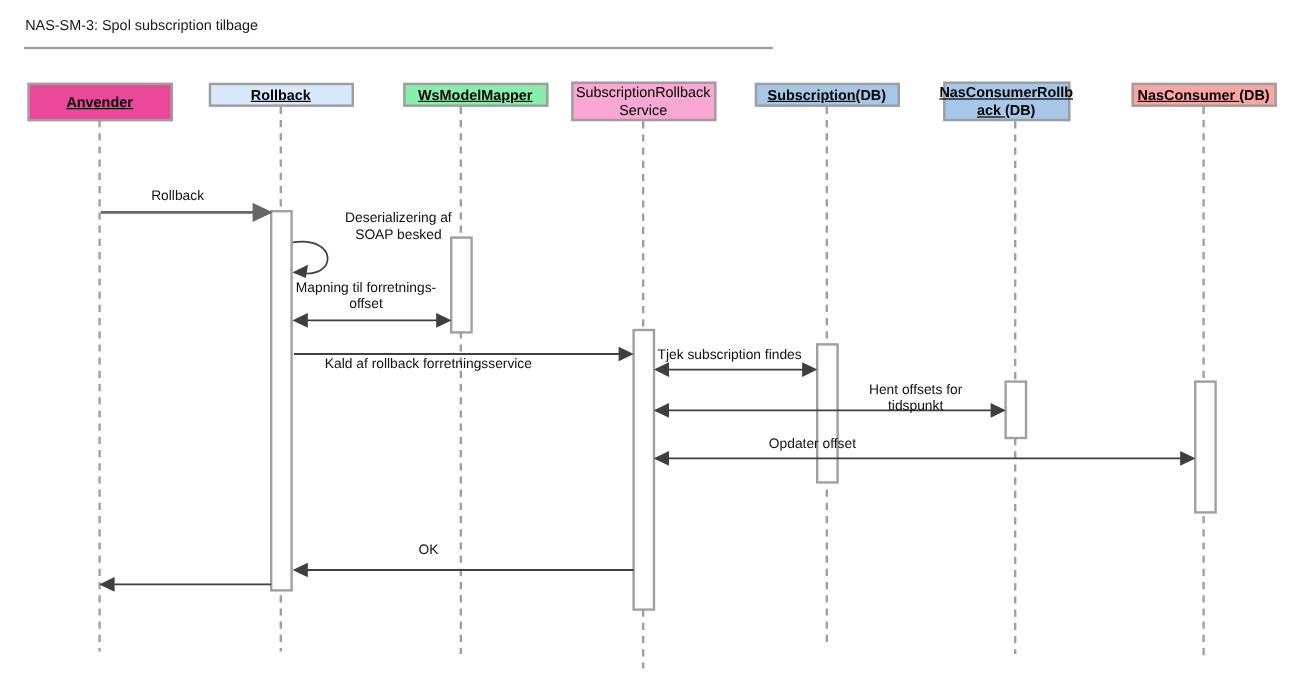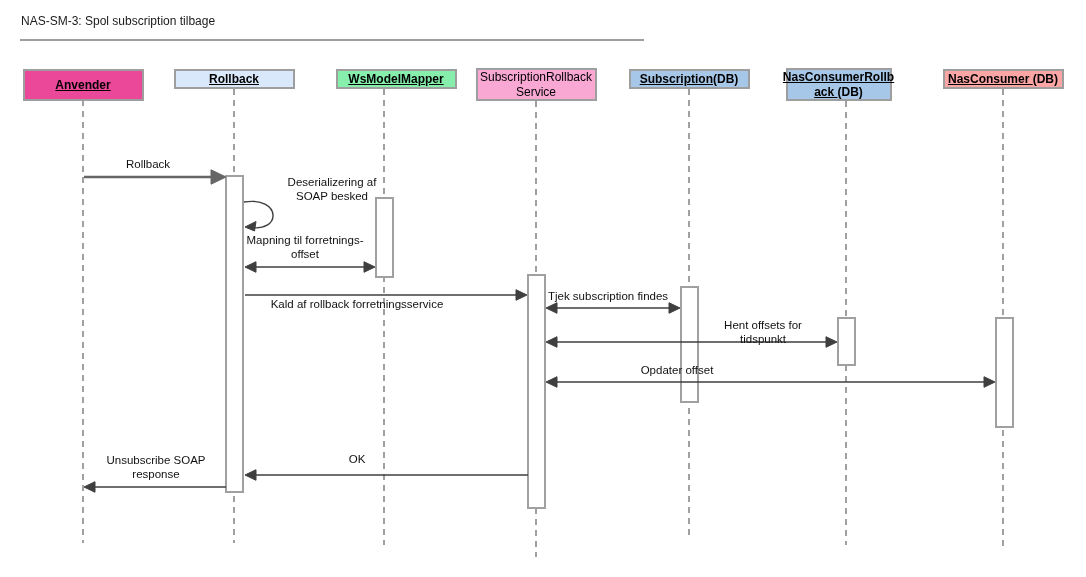--- a/index.html
+++ b/index.html
@@ -79,24 +79,20 @@
     <div class="msg-label" style="left: 763px; top: 318px;">
       <div>Hent offsets for</div>
       <div>tidspunkt</div>
     </div>
     <div class="msg-label" style="left: 652px; top: 363px; margin-left: 25px;">
       <div>Opdater offset</div>
     </div>
     <div class="msg-label" style="left: 357px; top: 452px;">
       <div>OK</div>
     </div>
-    <div class="msg-label" style="left: 156px; top: 453px;">
-      <div>Unsubscribe SOAP</div>
-      <div>response</div>
-    </div>
     <div class="actor-box bold" style="left: 22.5px; top: 69px; width: 121px; height: 32px; background: #ec4899; border-color: rgb(158, 158, 158); text-align: right;">
       <div><span class="u">Anvender</span></div>
     </div>
     <div class="actor-box bold" style="left: 173.5px; top: 69px; width: 121px; height: 20px; background: rgb(218, 232, 252); border-color: rgb(158, 158, 158);">
       <div><span class="u">Rollback</span></div>
     </div>
     <div class="actor-box bold" style="left: 323.5px; top: 69px; width: 121px; height: 20px; background: #86efac; border-color: rgb(158, 158, 158); margin-left: 12px;">
       <div><span class="u">WsModelMapper</span></div>
     </div>
     <div class="actor-box" style="left: 475.5px; top: 68px; width: 121px; height: 33px; background: #f9a8d4; border-color: rgb(158, 158, 158);">

